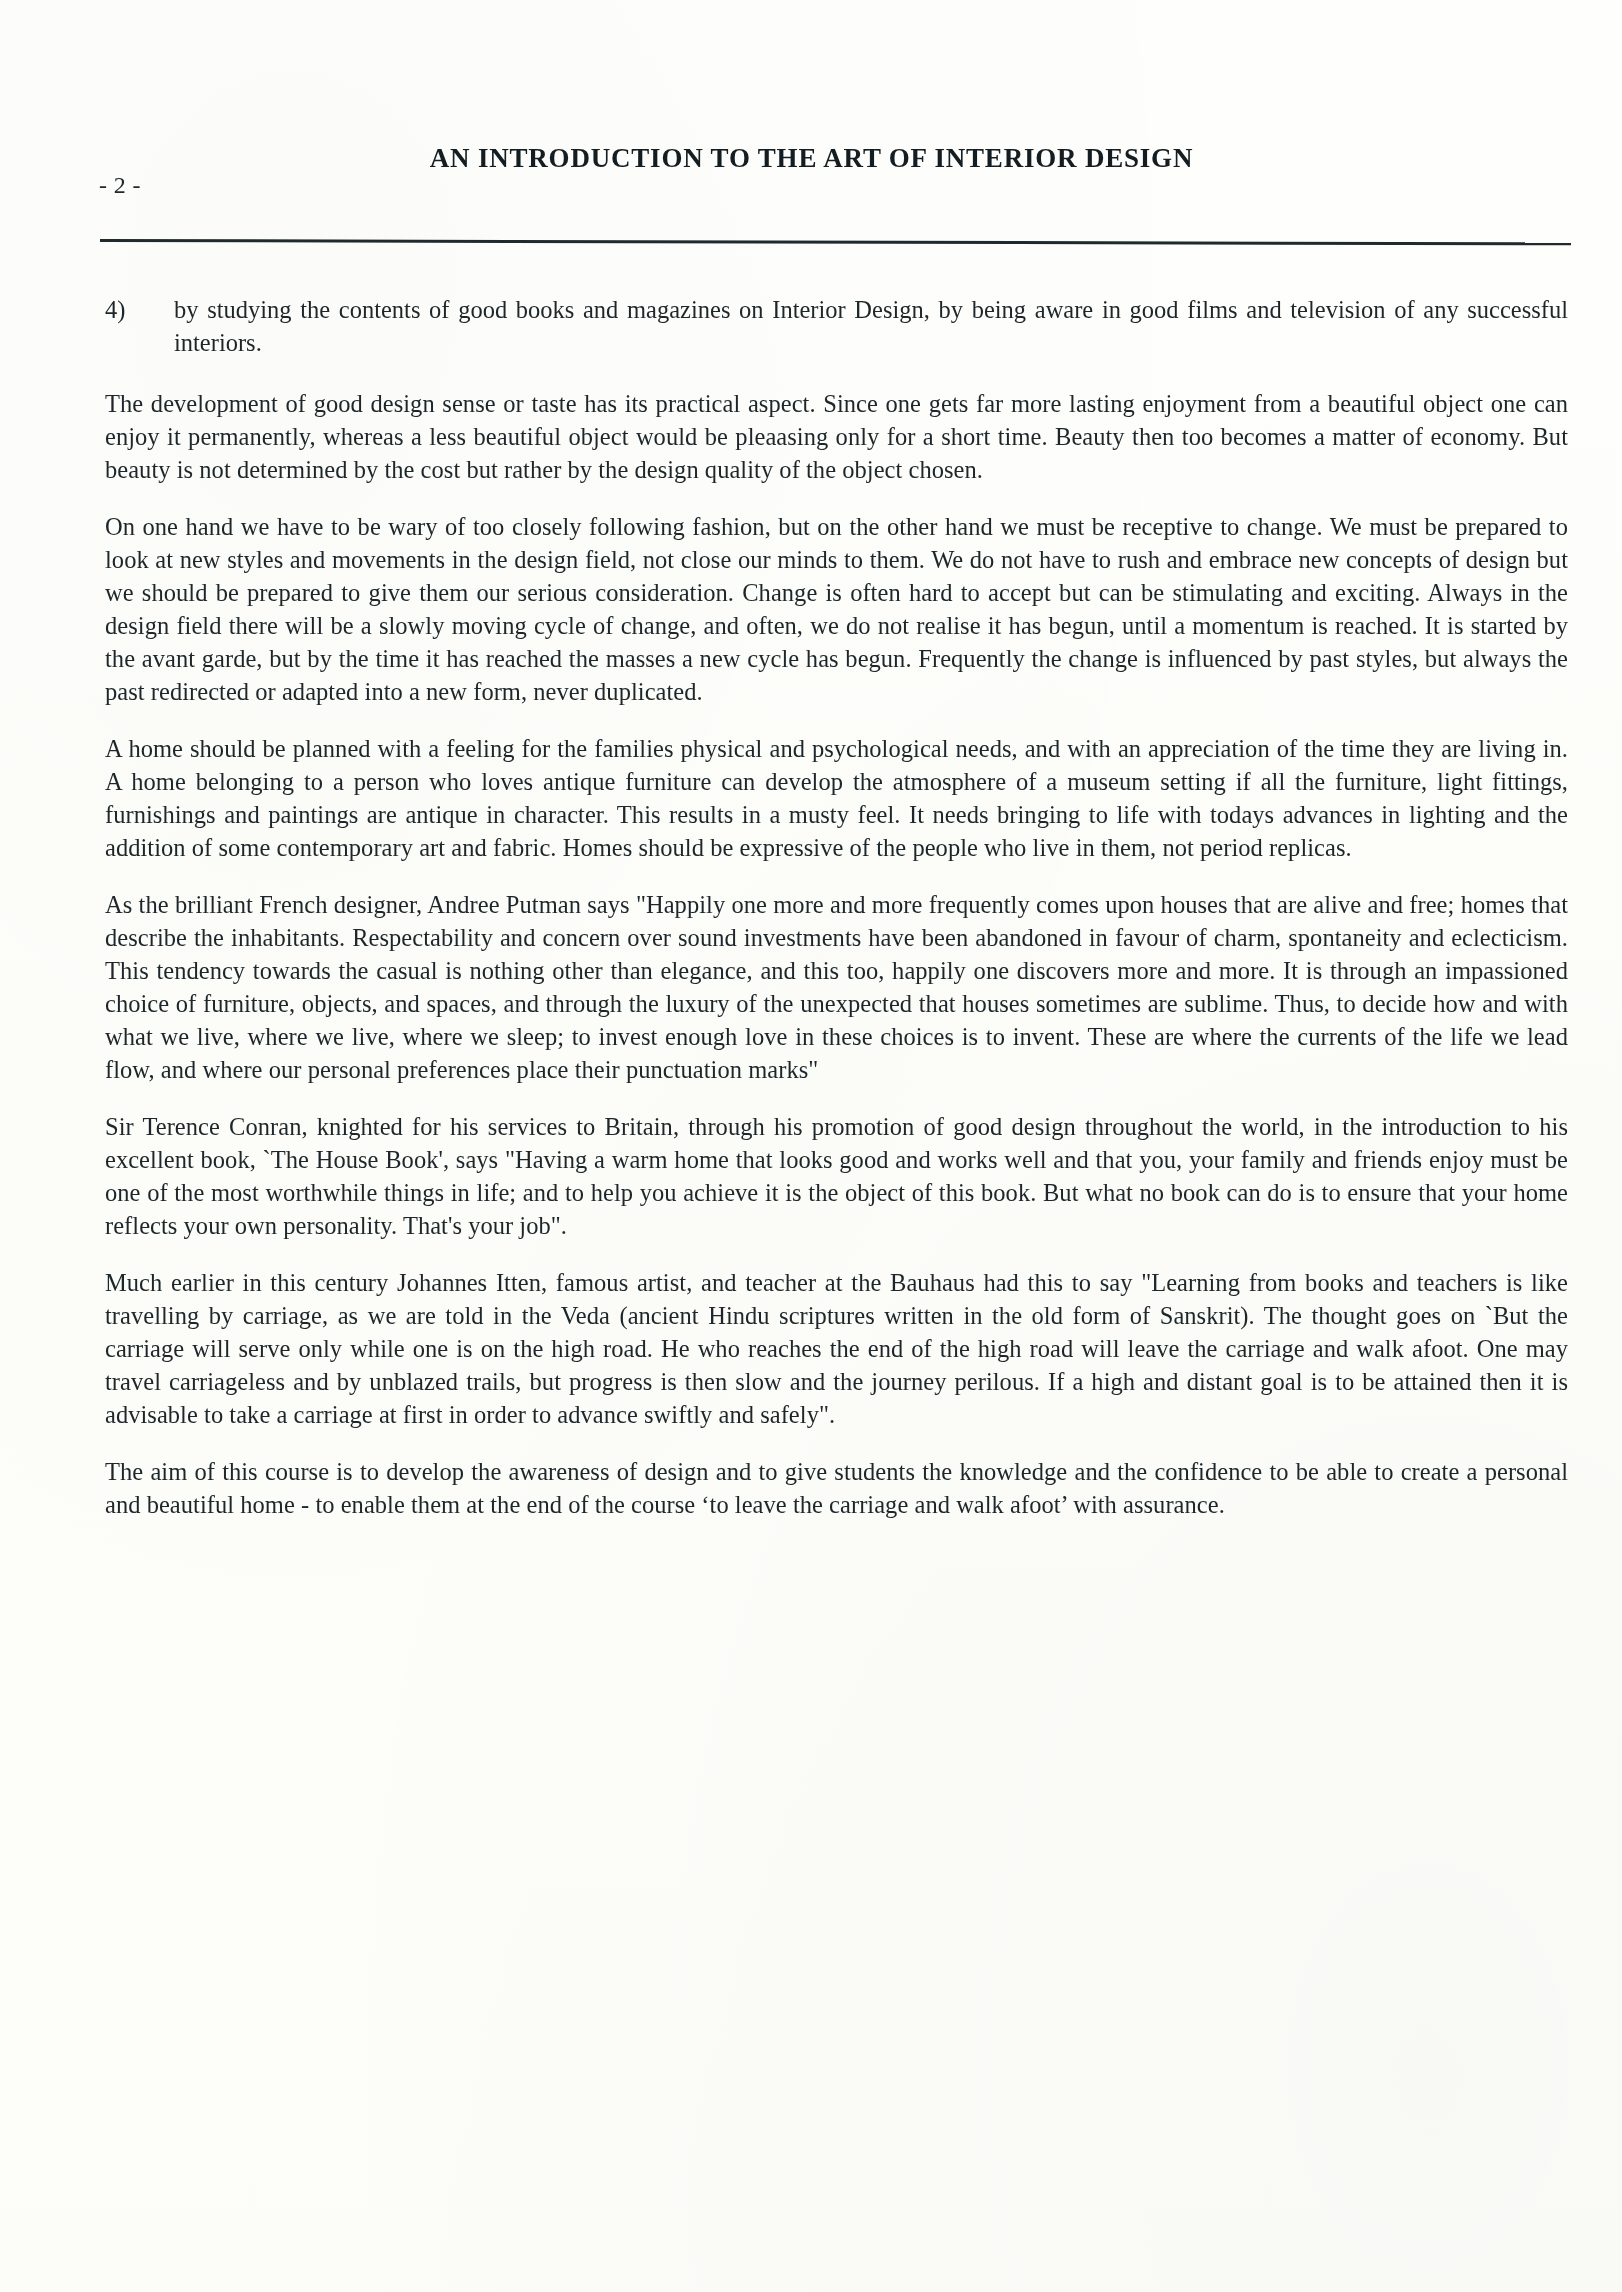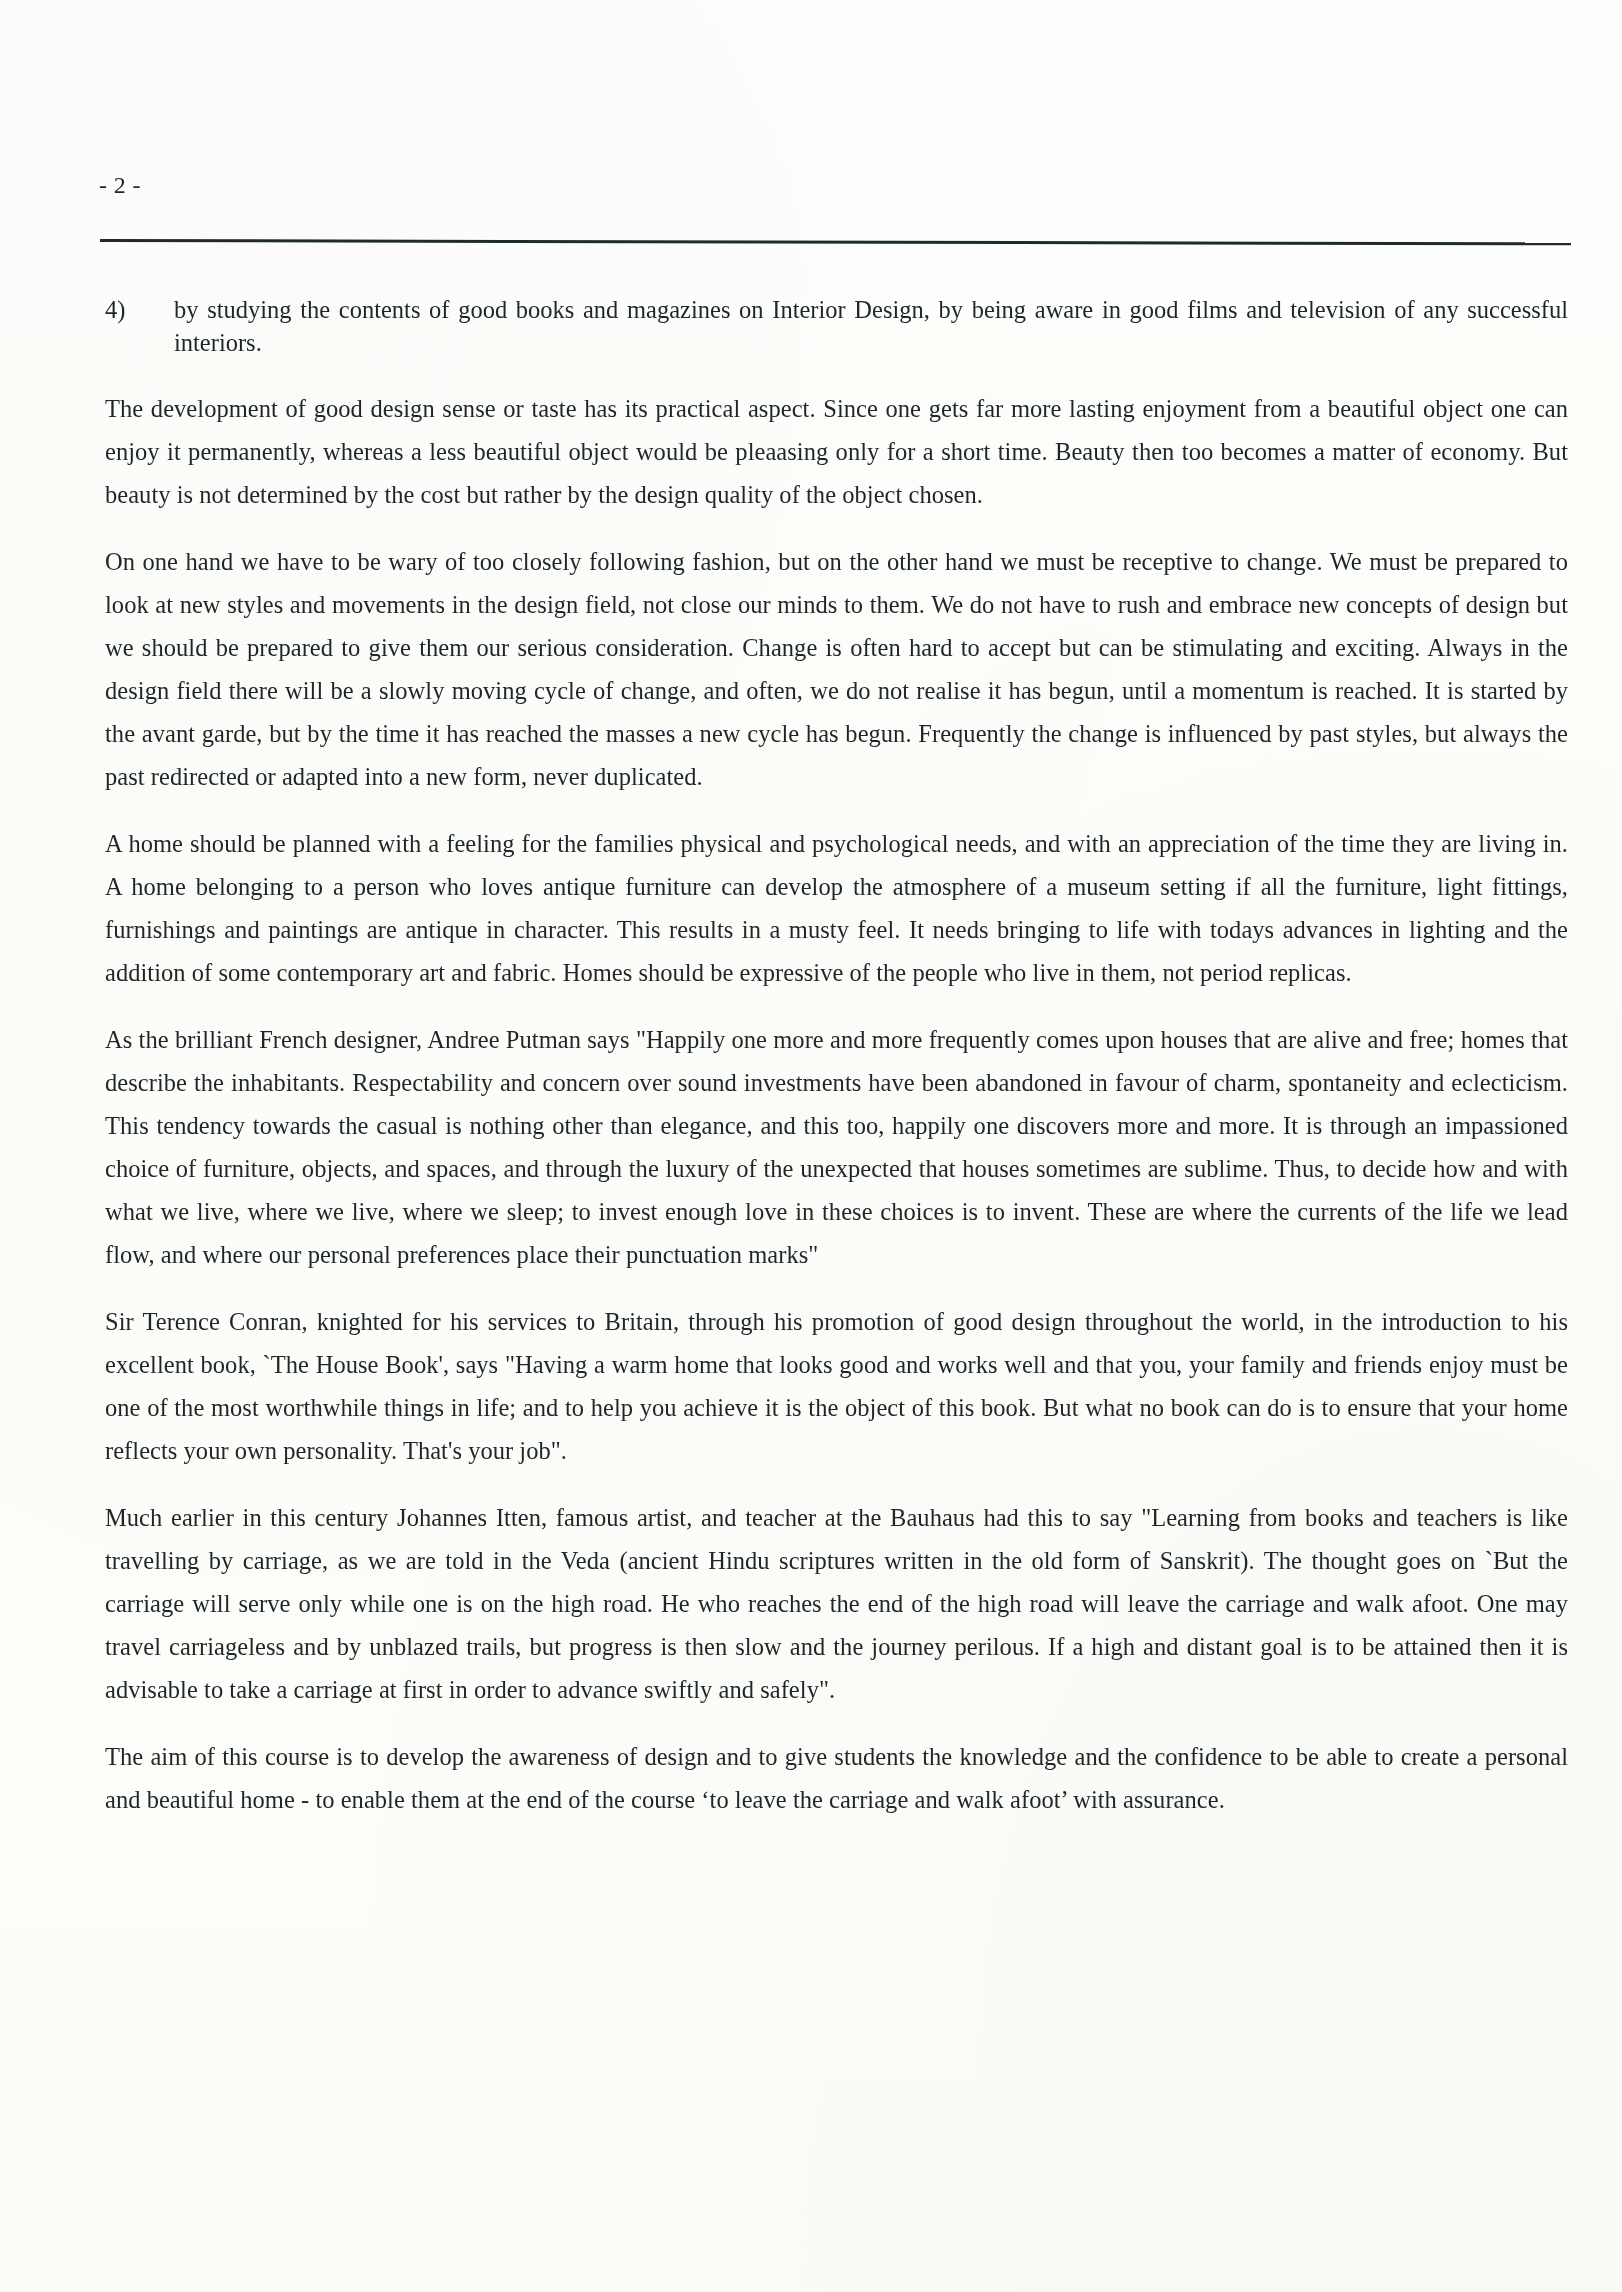--- a/index.html
+++ b/index.html
@@ -89,21 +89,21 @@
   .body-col {
     position: absolute;
     left: 105px;
     top: 273px;
     width: 1463px;
   }
 
   p.para {
     margin: 0 0 24px 0;
     font-size: 24.5px;
-    line-height: 43px;
+    line-height: 33px;
     text-align: justify;
     text-justify: inter-word;
     color: #1d262a;
     letter-spacing: 0.04px;
   }
 
   p.para:last-child {
     margin-bottom: 16px;
   }
 
@@ -138,20 +138,21 @@
   
   .gap-lg { margin-bottom: 28px; }
 </style>
 </head>
 <body>
 
 <div class="page">
   <div class="content">
 
     <div class="header-zone">
+      <div class="doc-title">AN INTRODUCTION TO THE ART OF INTERIOR DESIGN</div>
       <div class="page-number">- 2 -</div>
       <div class="rule"></div>
     </div>
 
     <div class="body-col">
 
       <div class="list-item gap-lg">
         <span class="marker">4)</span>
         <span class="item-text">by studying the contents of good books and magazines on Interior Design, by being aware in good films and television of any successful interiors.</span>
       </div>

